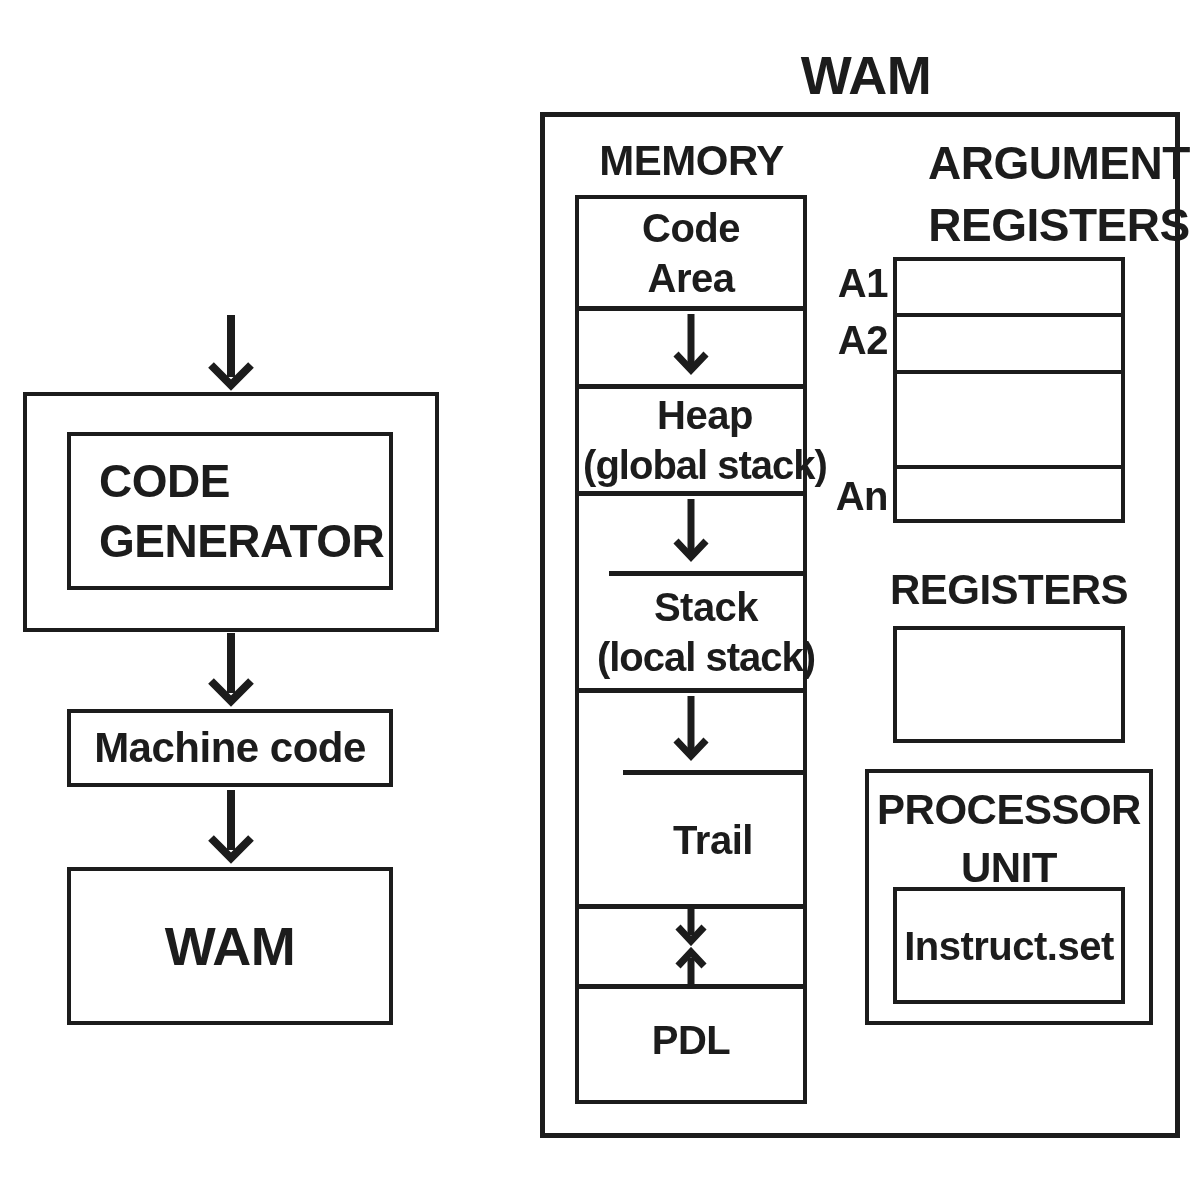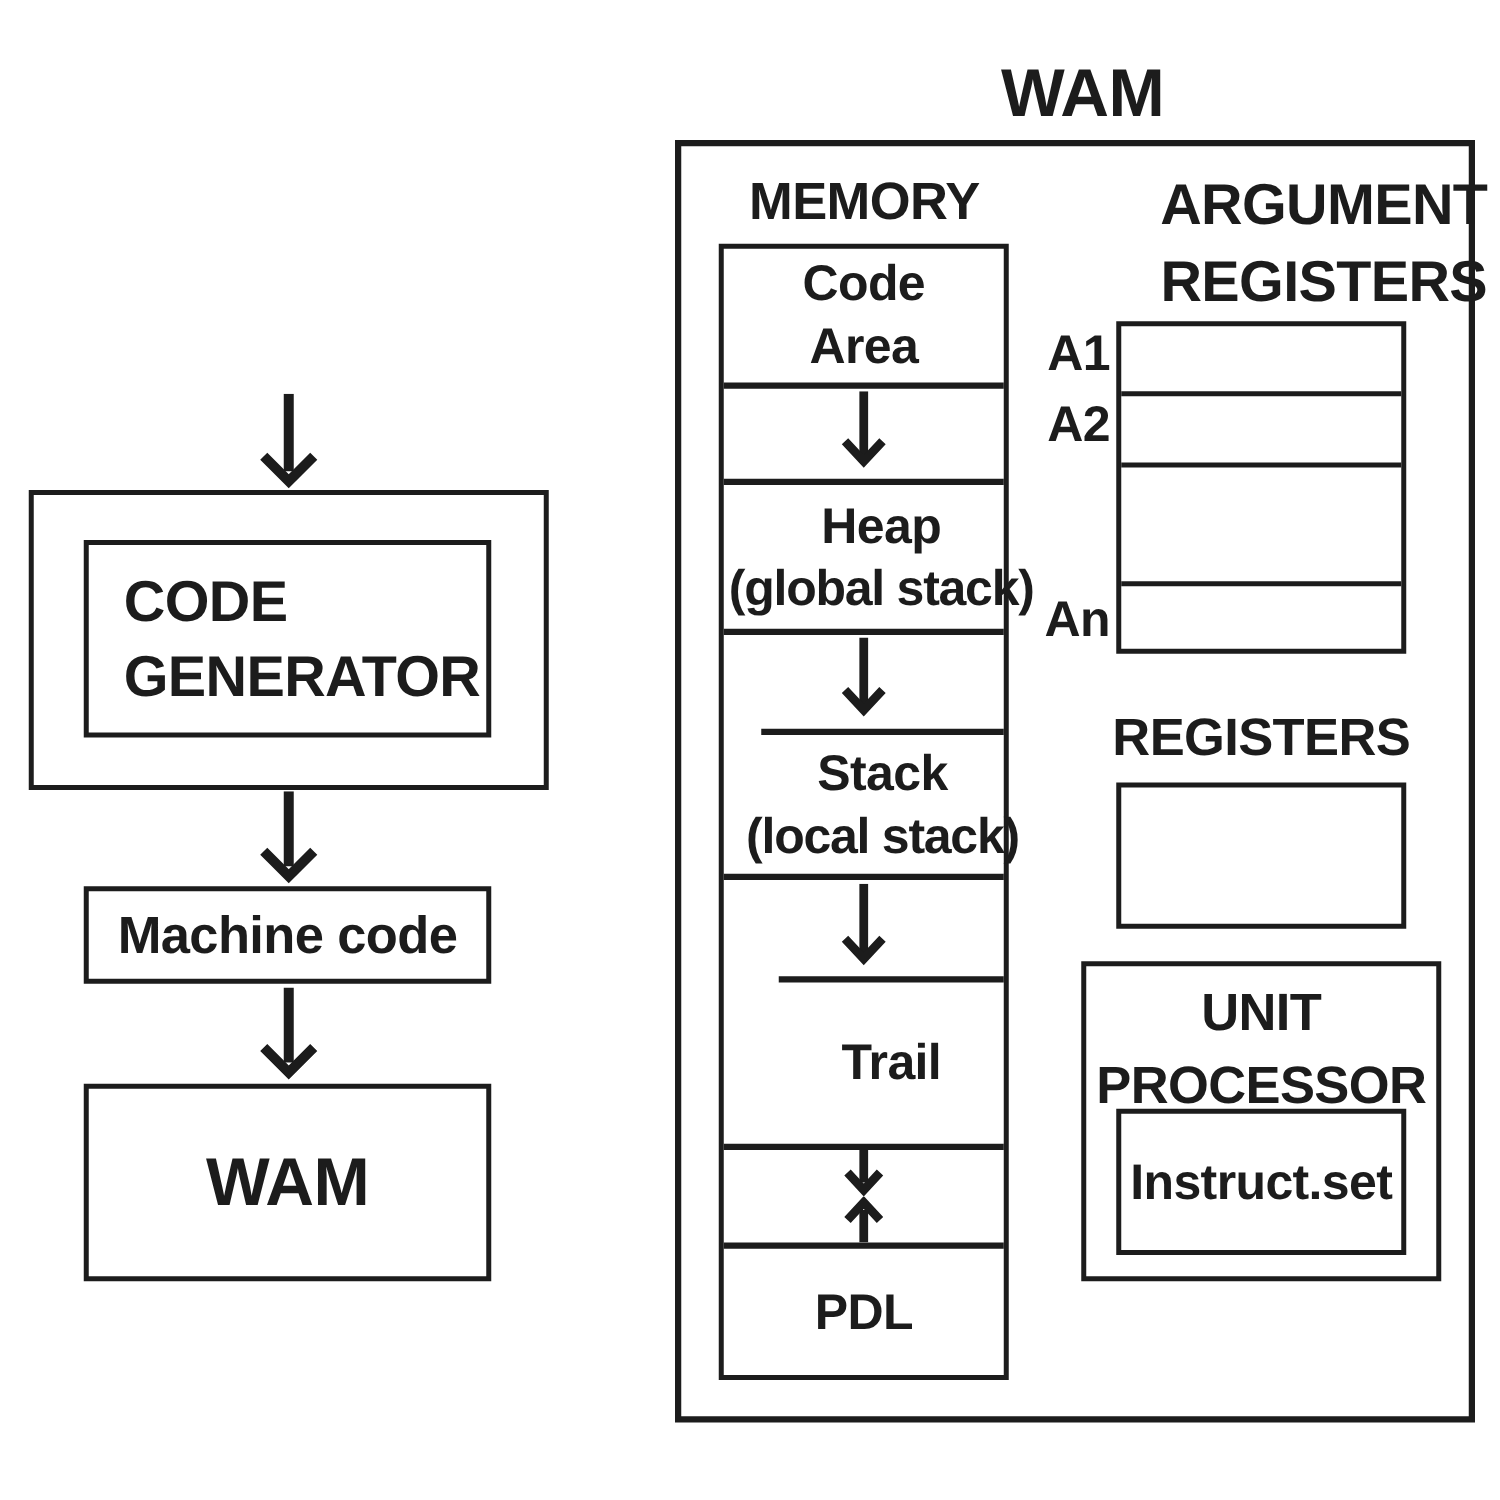--- a/index.html
+++ b/index.html
@@ -48,21 +48,21 @@
   .wam-title    { left: 733px; top: 44px;  width: 266px; height: 62px; font-size: 54px; }
   .wam-outer    { left: 540px; top: 112px; width: 640px; height: 1026px; border-width: 5px; }
 
   .memory-heading { left: 575px; top: 136px; width: 233px; height: 50px; font-size: 42px; }
   .memory-col   { left: 575px; top: 195px; width: 232px; height: 909px;
                   display: flex; flex-direction: column; }
   .mem-cell     { box-sizing: border-box; display: flex; flex-direction: column;
                   align-items: center; justify-content: center; text-align: center;
                   font-size: 40px; line-height: 50px; }
   .mem-cell + .mem-cell { border-top: 5px solid var(--ink); }
-  .mc1 { height: 107px; } .mc2 { height: 78px; }  .mc3 { height: 120px; padding-left: 28px; }
+  .mc1 { height: 107px; } .mc2 { height: 78px; }  .mc3 { height: 107px; padding-left: 28px; }
   .mc4 { height: 80px; }  .mc5 { height: 117px; margin-left: 30px; } .mc6 { height: 82px; }
   .mc7 { height: 134px; margin-left: 44px; } .mc8 { height: 80px; justify-content: space-between; padding: 0; }
   .mc9 { height: 106px; }
   .paren { font-size: 40px; letter-spacing: -1px; white-space: nowrap; }
 
   .arg-heading  { left: 889px; top: 132px; width: 340px; font-size: 46px; line-height: 62px; text-align: center; }
   .arg-table    { left: 893px; top: 257px; width: 232px; height: 266px; padding: 0; }
   .arg-row      { box-sizing: border-box; width: 100%; }
   .arg-row + .arg-row { border-top: 4px solid var(--ink); }
   .ar1 { height: 52px; } .ar2 { height: 57px; } .ar3 { height: 95px; } .ar4 { height: 54px; }
@@ -207,22 +207,22 @@
     <div class="arg-row ar4"></div>
   </div>
 
   <div class="abs center reg-heading">
     <span>REGISTERS</span>
   </div>
   <div class="box reg-box"></div>
 
   <div class="box pu-box">
     <div class="pu-heading">
+      <span style="display:block">PROCESSOR</span>
       <span style="display:block">UNIT</span>
-      <span style="display:block">PROCESSOR</span>
     </div>
     <div class="box center col instr-box">
       <span>Instruct.</span>
       <span>set</span>
     </div>
   </div>
 
 </div>
 
 </body></html>

